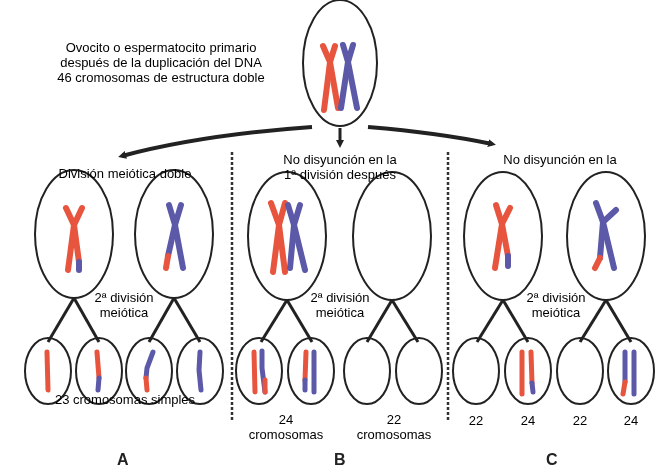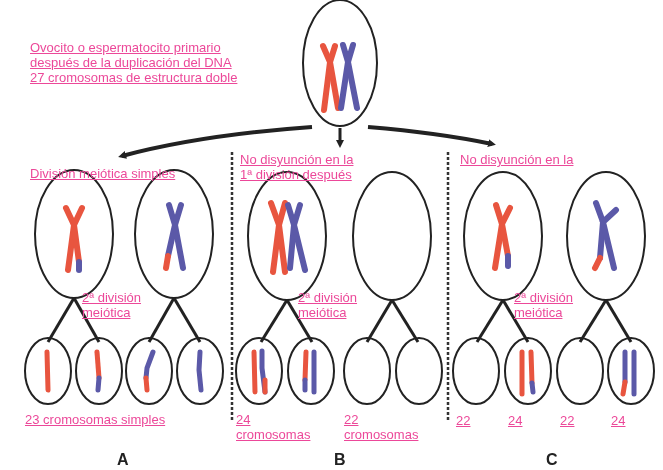--- a/index.html
+++ b/index.html
@@ -1,19 +1,19 @@
 <!DOCTYPE html>
 <html><head>
   <meta charset="utf-8">
   <style>
     html, body { margin: 0; padding: 0; background: #ffffff; }
     body { width: 663px; height: 470px; position: relative; overflow: hidden;
            font-family: "Liberation Sans", sans-serif; color: #2a2a2a; }
     svg { position: absolute; left: 0; top: 0; }
-    .lbl { position: absolute; font-size: 13px; line-height: 15px; text-align: left; white-space: nowrap; color: #ec4899; text-decoration: underline; }
+    .lbl { position: absolute; font-size: 13px; line-height: 15px; text-align: center; white-space: nowrap; color: #000000; }
     .panel { position: absolute; font-size: 16px; font-weight: bold; color: #222; }
   </style>
 </head>
 <body>
 
 <svg width="663" height="470" viewBox="0 0 663 470">
   <defs>
     <marker id="ah" markerWidth="8" markerHeight="8" refX="4" refY="4" orient="auto" markerUnits="userSpaceOnUse">
       <path d="M0,0 L8,4 L0,8 Z" fill="#222"></path>
     </marker>
@@ -119,29 +119,29 @@
     <ellipse cx="631" cy="371" rx="23" ry="33" fill="none" stroke="#222" stroke-width="2"></ellipse>
     <path d="M625,352 L625,382" stroke="#5b59a8" stroke-width="5" stroke-linecap="round"></path>
     <path d="M625,382 L623,394" stroke="#e8553f" stroke-width="5" stroke-linecap="round"></path>
     <path d="M634,352 L634,394" stroke="#5b59a8" stroke-width="5" stroke-linecap="round"></path>
   </g>
 </svg>
 
 <div class="lbl" style="left:30px; top:40px; width:262px;">
   <div>Ovocito o espermatocito primario</div>
   <div>después de la duplicación del DNA</div>
-  <div>27 cromosomas de estructura doble</div>
+  <div>46 cromosomas de estructura doble</div>
 </div>
 
-<div class="lbl" style="left:30px; top:166px; width:190px;">División meiótica simples</div>
+<div class="lbl" style="left:30px; top:166px; width:190px;">División meiótica doble</div>
 <div class="lbl" style="left:82px; top:290px; width:84px;">
   <div>2ª división</div>
   <div>meiótica</div>
 </div>
-<div class="lbl" style="left:25px; top:412px; width:200px;">23 cromosomas simples</div>
+<div class="lbl" style="left:25px; top:392px; width:200px;">23 cromosomas simples</div>
 <div class="panel" style="left:117px; top:451px;">A</div>
 
 <div class="lbl" style="left:240px; top:152px; width:200px;">
   <div>No disyunción en la</div>
   <div>1ª división después</div>
 </div>
 <div class="lbl" style="left:298px; top:290px; width:84px;">
   <div>2ª división</div>
   <div>meiótica</div>
 </div>

